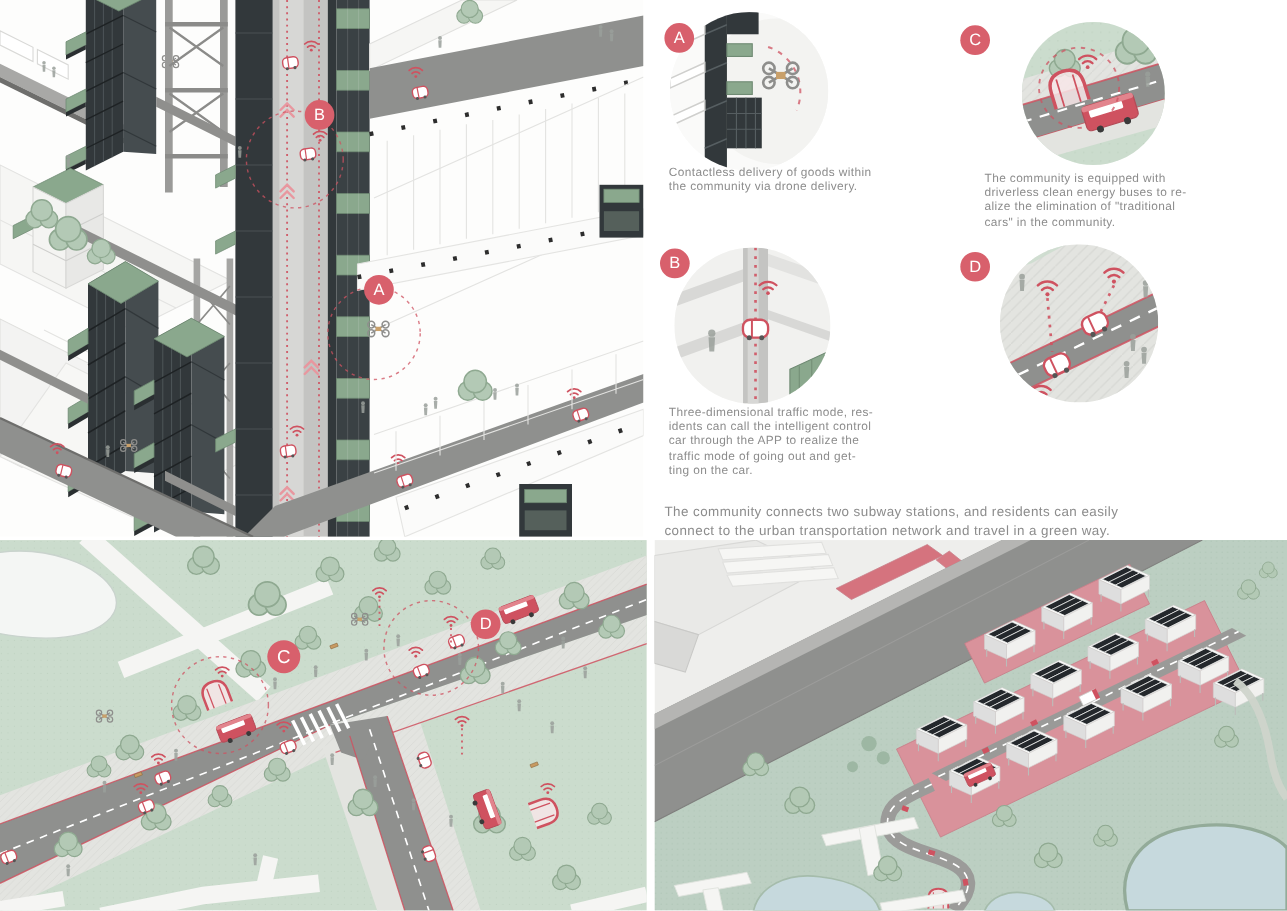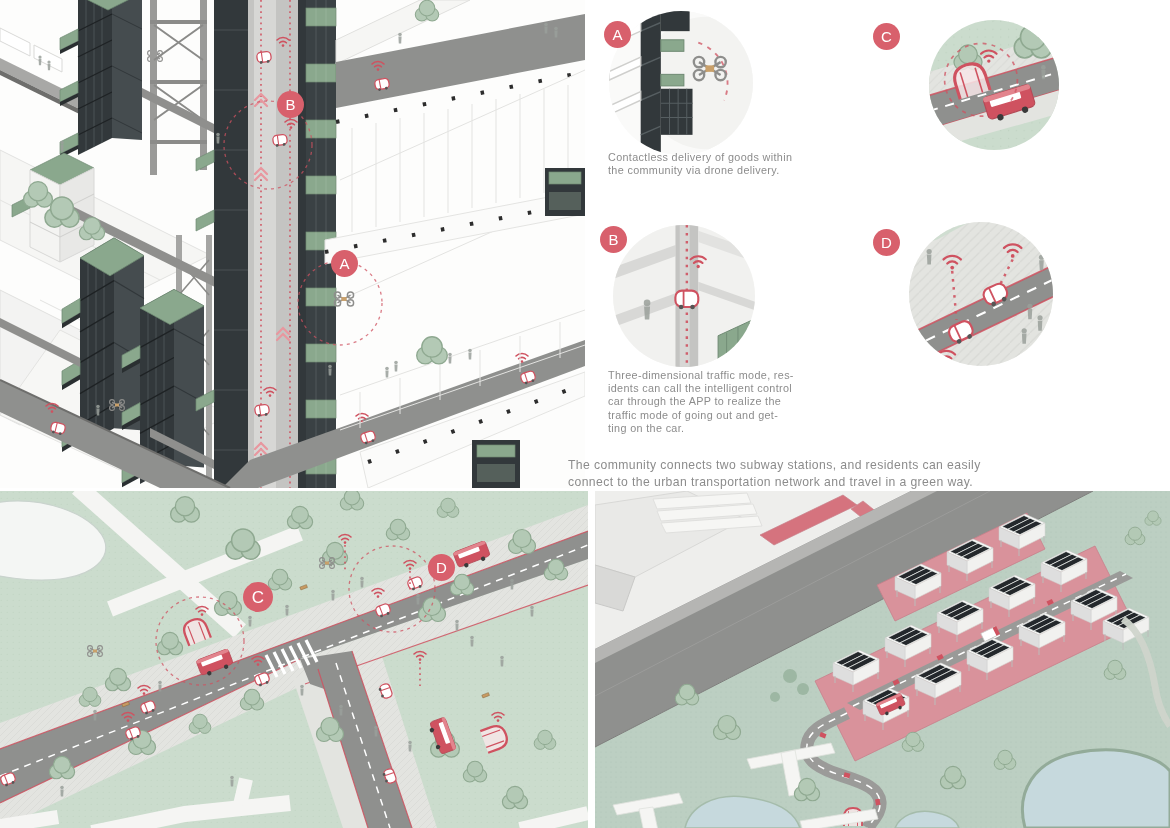--- a/index.html
+++ b/index.html
@@ -641,16 +641,20 @@
       <span>D</span>
     </div>
 
 <div class="caption" style="left:608px;top:369px;width:238px">Three-dimensional traffic mode, res-
 idents can call the intelligent control
 car through the APP to realize the
 traffic mode of going out and get-
 ting on the car.</div>
 <div class="caption" style="left:608px;top:151px;width:228px">Contactless delivery of goods within
 the community via drone delivery.</div>
-<div class="footer" style="left:568px;top:457px;width:420px">The community connects two subway stations, and residents can easily
+<div class="caption" style="left:895px;top:156px;width:220px">The community is equipped with
+driverless clean energy buses to re-
+alize the elimination of "traditional
+cars" in the community.</div>
+<div class="footer" style="left:604px;top:457px;width:420px">The community connects two subway stations, and residents can easily
 connect to the urban transportation network and travel in a green way.</div>
 
 </div>
 
 </body></html>

